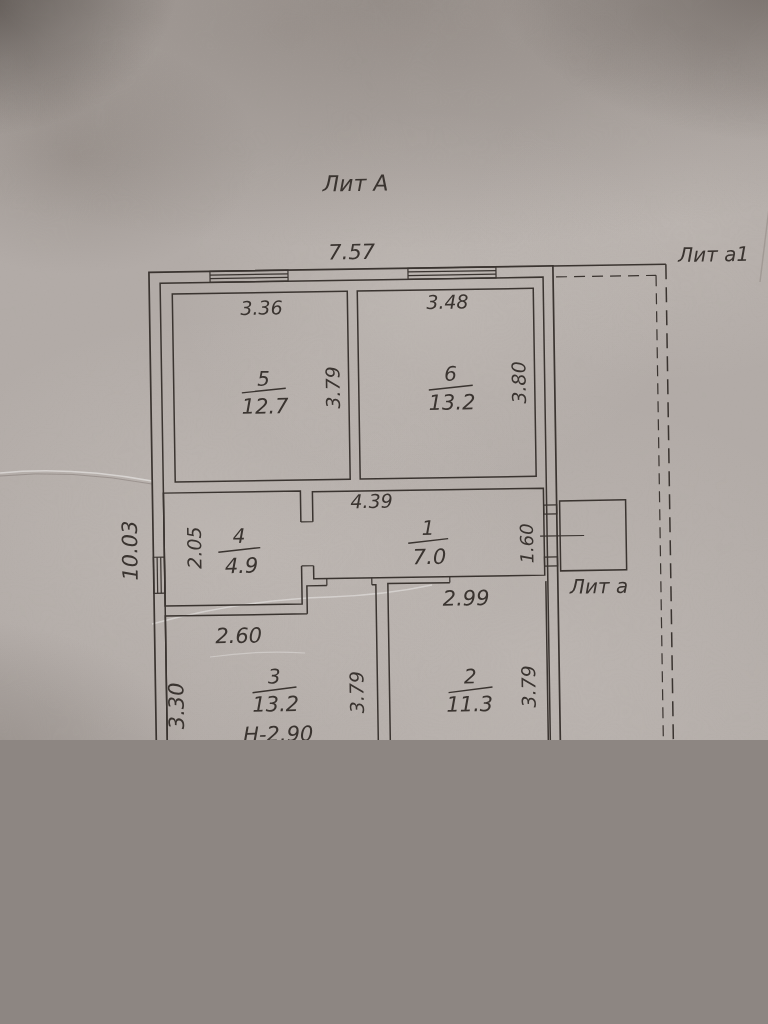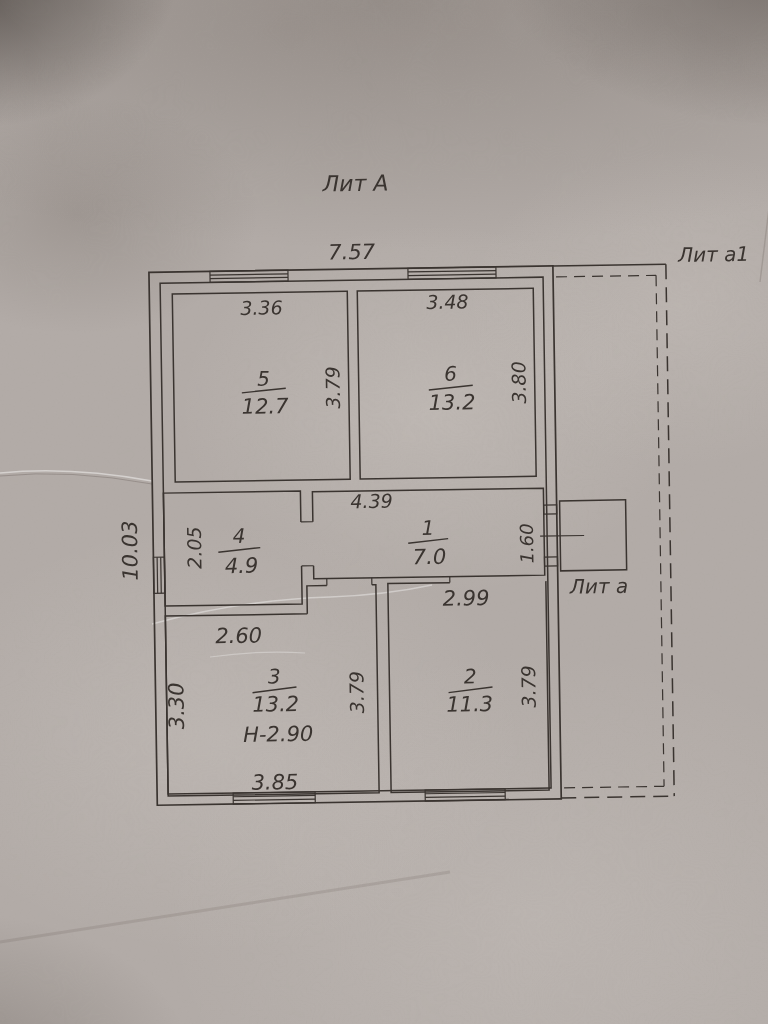--- a/index.html
+++ b/index.html
@@ -1,18 +1,18 @@
 <!DOCTYPE html>
 <html><head>
 <meta charset="utf-8">
 <style>
   html,body{margin:0;padding:0;background:#8d8682;}
   .photo{
     position:relative;
-    width:768px;height:1024px;
+    width:768px;height:740px;
     overflow:hidden;
     background-color:#b3aca8;
     background-image:
       radial-gradient(ellipse 280px 220px at -3% -3%, rgba(33,27,23,.60), rgba(33,27,23,0) 72%),
       radial-gradient(ellipse 430px 250px at 104% -5%, rgba(47,39,34,.45), rgba(47,39,34,0) 72%),
       radial-gradient(ellipse 900px 320px at 50% 0%, rgba(76,67,60,.30), rgba(76,67,60,0) 78%),
       radial-gradient(ellipse 260px 170px at 10% 21%, rgba(86,77,70,.22), rgba(86,77,70,0) 70%),
       radial-gradient(ellipse 300px 230px at 88% 30%, rgba(231,225,219,.18), rgba(231,225,219,0) 70%),
       radial-gradient(ellipse 350px 260px at 56% 40%, rgba(234,229,223,.22), rgba(234,229,223,0) 72%),
       radial-gradient(ellipse 430px 300px at 28% 72%, rgba(237,232,227,.18), rgba(237,232,227,0) 72%),

